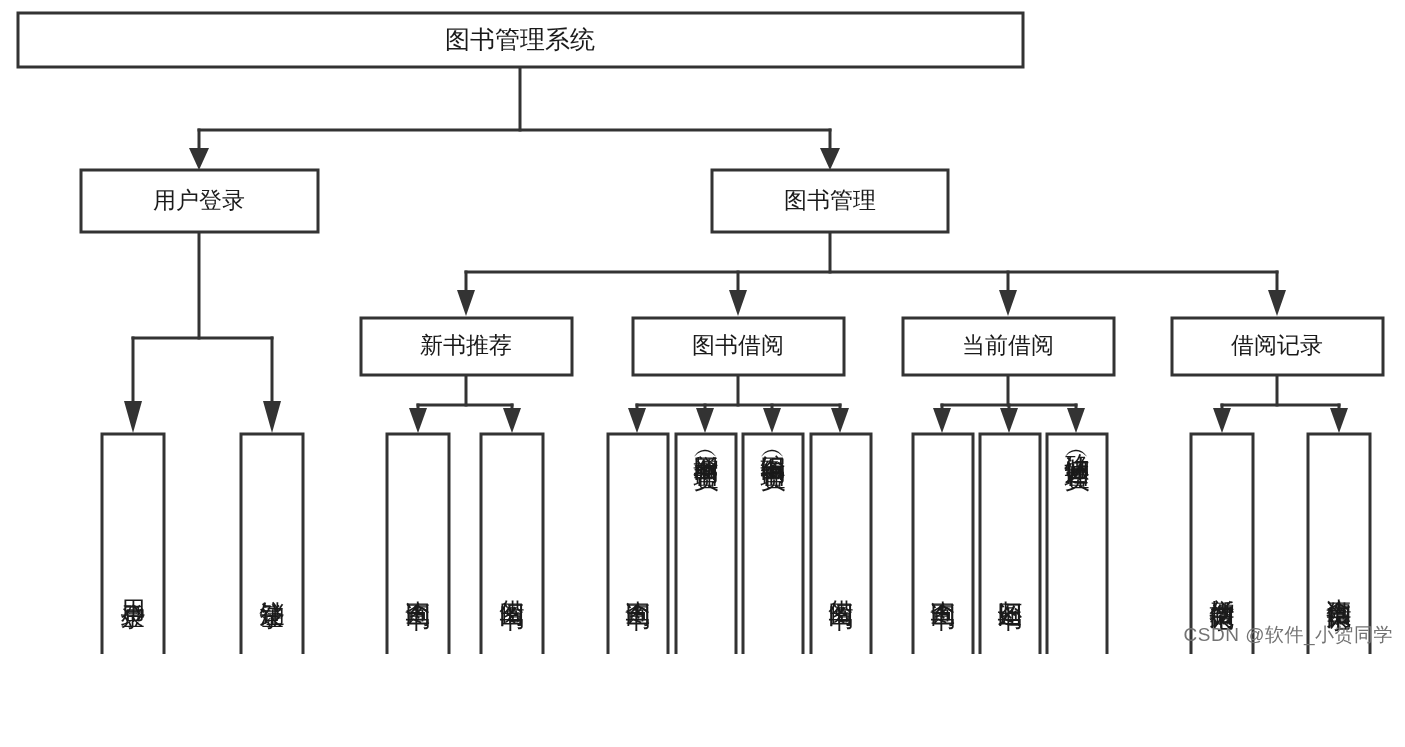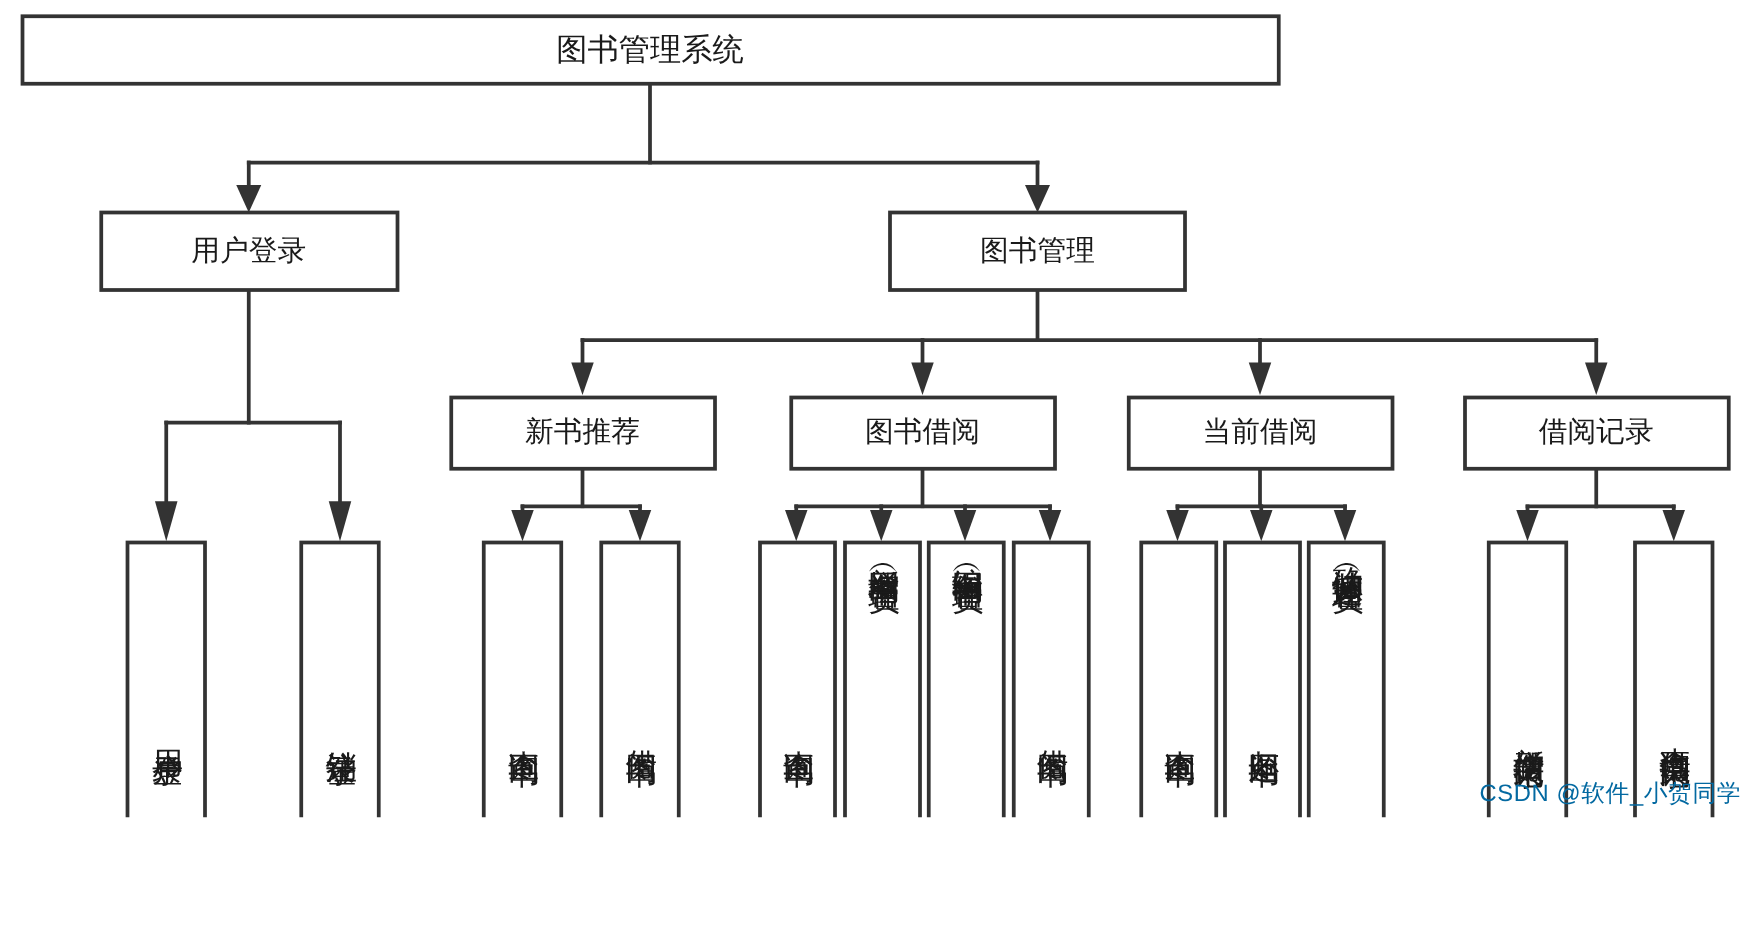--- a/index.html
+++ b/index.html
@@ -69,21 +69,21 @@
     letter-spacing: 2px;
     white-space: nowrap;
     text-align: center;
   }
   .watermark {
     position: absolute;
     right: 12px;
     bottom: 6px;
     font-family: "Liberation Sans", "DejaVu Sans", sans-serif;
     font-size: 19px;
-    color: #0369a1;
+    color: #737373;
     white-space: nowrap;
     letter-spacing: 0.5px;
   }
 </style>
 </head>
 <body>
 
 <div id="canvas-wrap">
 
   <svg class="diagram" viewBox="0 0 1405 747">

